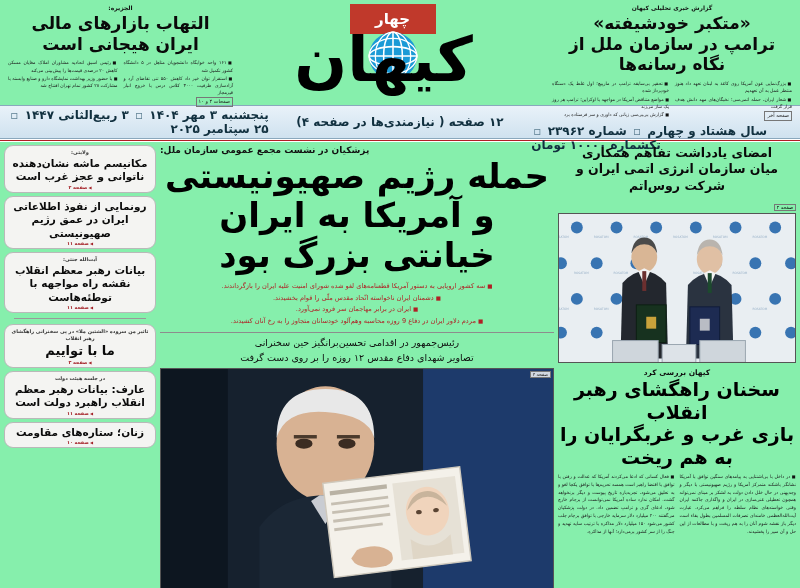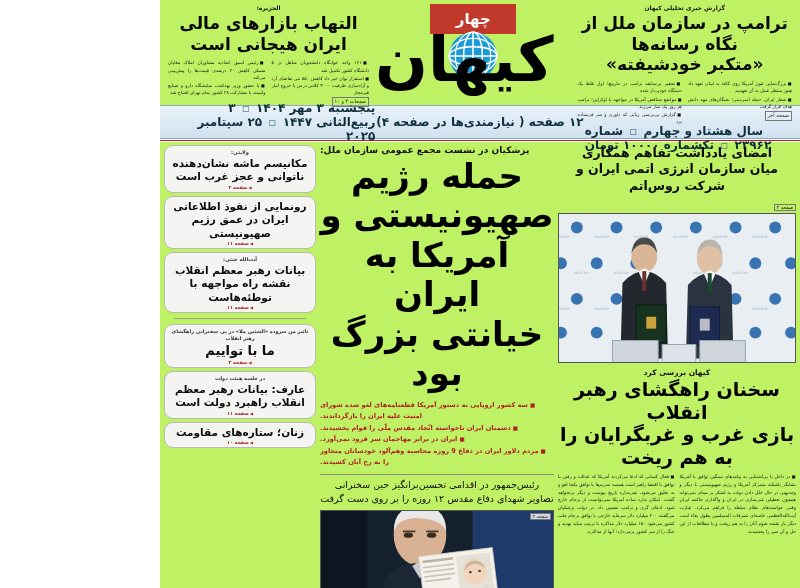--- a/index.html
+++ b/index.html
@@ -4,22 +4,22 @@
 <style>
   * { box-sizing: border-box; margin: 0; padding: 0; }
   html, body {
     width: 800px; height: 588px;
     background: #ffffff;
     font-family: "DejaVu Sans", "Liberation Sans", sans-serif;
     overflow: hidden;
   }
   .page {
     position: relative;
-    width: 640px; height: 588px;
-    background: #bef264;
+    width: 800px; height: 588px;
+    background: #86efac;
     direction: rtl;
   }
 
   
   .masthead {
     position: relative;
     height: 105px;
     display: flex;
     flex-direction: row-reverse;
     align-items: stretch;
@@ -231,24 +231,24 @@
   .lead-head {
     text-align: center;
     font-size: 34px;
     font-weight: bold;
     line-height: 1.16;
     color: #000;
     letter-spacing: -1.2px;
   }
   .lead-bullets {
     margin-top: 6px;
-    text-align: left;
+    text-align: center;
     color: #b01f24;
     font-size: 6.6px;
-    font-weight: bold;
+    font-weight: normal;
     line-height: 1.75;
   }
   .lead-bullets .lb::before {
     content: "\25A0";
     font-size: 5.5px;
     margin-left: 2px;
   }
   .thin-rule {
     height: 1px;
     background: #8d8d8d;
@@ -375,22 +375,22 @@
           <ellipse cx="50" cy="50" rx="34" ry="46" fill="none" stroke="#fff" stroke-width="2.5"></ellipse>
           <line x1="4" y1="50" x2="96" y2="50" stroke="#fff" stroke-width="3"></line>
           <line x1="50" y1="4" x2="50" y2="96" stroke="#fff" stroke-width="3"></line>
         </svg>
         <div class="logo-text">کیهان</div>
       </div>
     </div>
 
     <div class="mast-col-left">
       <div class="kicker-tiny">گزارش خبری تحلیلی کیهان</div>
+      <div class="mast-head-title">«متکبر خودشیفته»</div>
       <div class="mast-head-title">ترامپ در سازمان ملل از نگاه رسانه‌ها</div>
-      <div class="mast-head-title">«متکبر خودشیفته»</div>
       <div class="mast-bullets">
         <div class="bcol">
           <div class="bline sq">تحقیر بی‌سابقه ترامپ در مارپیچ؛ اول غلط یک دستگاه خودپرداز شده</div>
           <div class="bline sq">مواضع متناقض آمریکا در مواجهه با اوکراین؛ ترامپ هر روز یک ساز می‌زند</div>
           <div class="bline sq">گزارش بی‌بی‌سی زبانی که داوری و سر فرستاده برد</div>
         </div>
         <div class="bcol">
           <div class="bline sq">بزرگ‌نمایی عون آمریکا روی کاغذ به لبنان تعهد داد هنوز منتظر عمل به آن تعهدیم</div>
           <div class="bline sq">شعار ایران، حمله اتمی‌سی؛ نخبگان‌های مهد دانش هدف قرار گرفت</div>
           <div class="pageref-inline">صفحه آخر</div>

